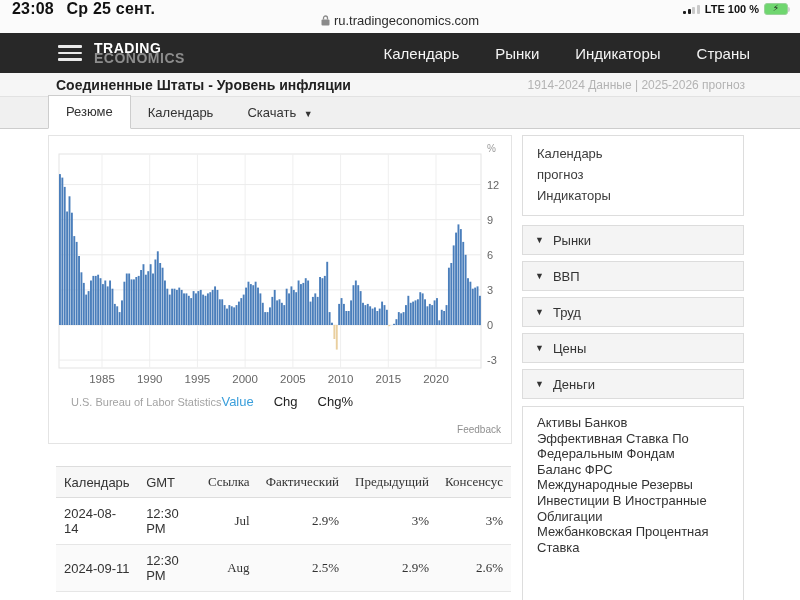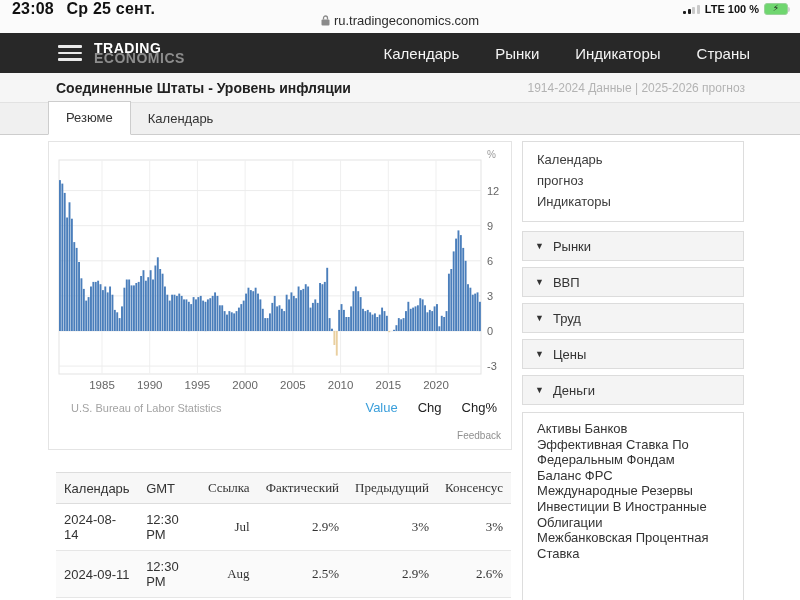--- a/index.html
+++ b/index.html
@@ -30,37 +30,37 @@
   .navbar { height:40px; background:#282828; display:flex; align-items:center; }
   .burger { width:24px; margin-left:58px; cursor:pointer; }
   .burger i { display:block; height:2.5px; background:#e9e9e9; margin:4px 0; border-radius:1px; }
   .brand { margin-left:12px; line-height:12px; }
   .brand .l1 { color:#fff; font-size:14px; font-weight:700; letter-spacing:.5px; }
   .brand .l2 { color:#8d8d8d; font-size:14px; font-weight:700; letter-spacing:.5px; margin-top:-2px; }
   .navmenu { margin-left:auto; margin-right:50px; display:flex; gap:36px; }
   .navmenu a { color:#f4f4f4; font-size:15px; text-decoration:none; cursor:pointer; }
 
   
-  .titlebar { height:30px; background:#f6f6f6; border-bottom:1px solid #e2e2e2;
+  .titlebar { height:24px; background:#f6f6f6; border-bottom:1px solid #e2e2e2;
               display:flex; align-items:center; justify-content:space-between; padding:0 55px 0 56px; }
   .titlebar h1 { font-size:14px; font-weight:700; color:#222; }
   .range-note { font-size:12px; color:#b3b3b3; }
 
   
   .tabrow { height:32px; background:#f0f0f0; border-bottom:1px solid #cdcdcd;
             display:flex; align-items:flex-end; padding-left:48px; }
   .tab { font-size:13px; color:#333; padding:8px 17px 9px 17px; cursor:pointer; position:relative; bottom:-1px; }
   .tab.active { background:#fff; border:1px solid #cdcdcd; border-bottom:1px solid #fff; }
   .tab .caret { font-size:9px; margin-left:4px; }
 
   
   .main { display:flex; padding:6px 0 0 48px; background:#fff; }
   .left-col { width:464px; }
   .chart-card { border:1px solid #e4e4e4; background:#fff; padding:8px 0 4px 0; }
-  .chart-foot { display:flex; justify-content:space-between; align-items:center; padding:2px 14px 0 22px; }
+  .chart-foot { display:flex; justify-content:flex-start; align-items:center; padding:2px 14px 0 22px; }
   .source { font-size:11px; color:#a3a3a3; }
   .viewlinks { display:flex; gap:20px; }
   .viewlinks a { font-size:13px; color:#222; cursor:pointer; text-decoration:none; }
   .viewlinks a.active { color:#3b9fdb; }
   .feedback-row { text-align:right; padding:10px 10px 2px 0; }
   .feedback-row a { font-size:10px; color:#8f8f8f; text-decoration:none; }
 
   
   .cal-table { width:455px; margin:22px 0 0 8px; border-collapse:collapse; font-size:13px; color:#333; }
   .cal-table th { font-weight:400; text-align:left; padding:7px 8px; background:#f7f7f7;
@@ -132,20 +132,21 @@
 </div>
 
 <div class="titlebar">
   <h1>Соединенные Штаты - Уровень инфляции</h1>
   <span class="range-note">1914-2024 Данные | 2025-2026 прогноз</span>
 </div>
 
 <div class="tabrow">
     <div class="tab active">Резюме</div>
     <div class="tab">Календарь</div>
+    <div class="tab">Скачать <span class="caret">▼</span></div>
   </div>
 
 <div class="main">
   <div class="left-col">
     <div class="chart-card">
       <svg id="chart" width="455" height="244" viewBox="0 0 455 244">
           <rect x="10" y="10" width="422" height="214" fill="#fff" stroke="#e3e3e3" stroke-width="1"></rect>
           <line x1="53.0" y1="10" x2="53.0" y2="224" stroke="#efefef" stroke-width="1"></line>
           <line x1="100.7" y1="10" x2="100.7" y2="224" stroke="#efefef" stroke-width="1"></line>
           <line x1="148.4" y1="10" x2="148.4" y2="224" stroke="#efefef" stroke-width="1"></line>

